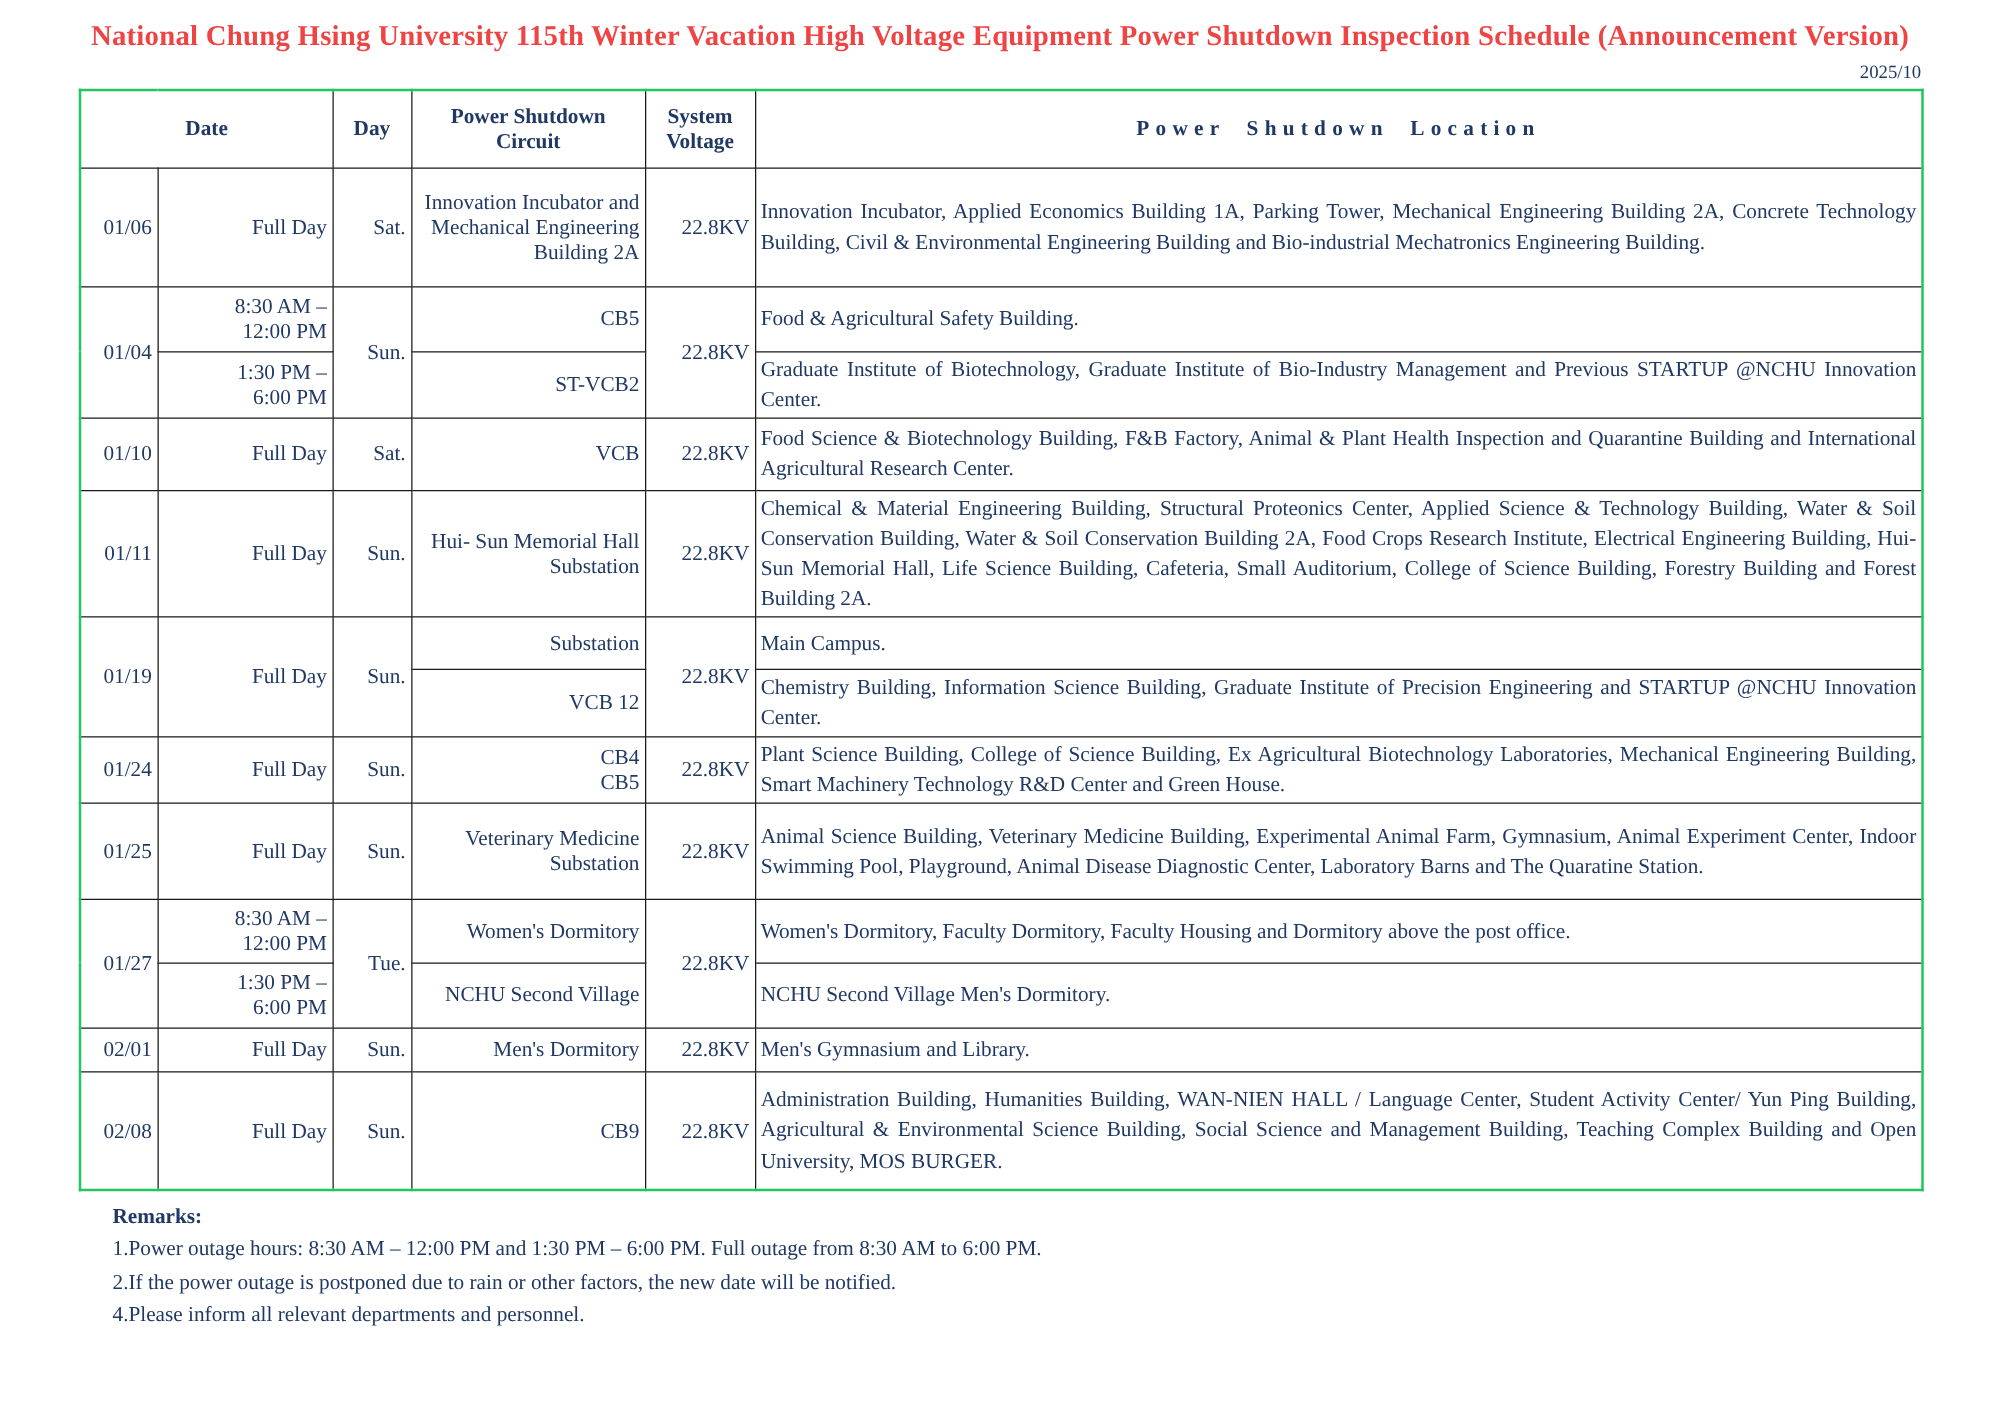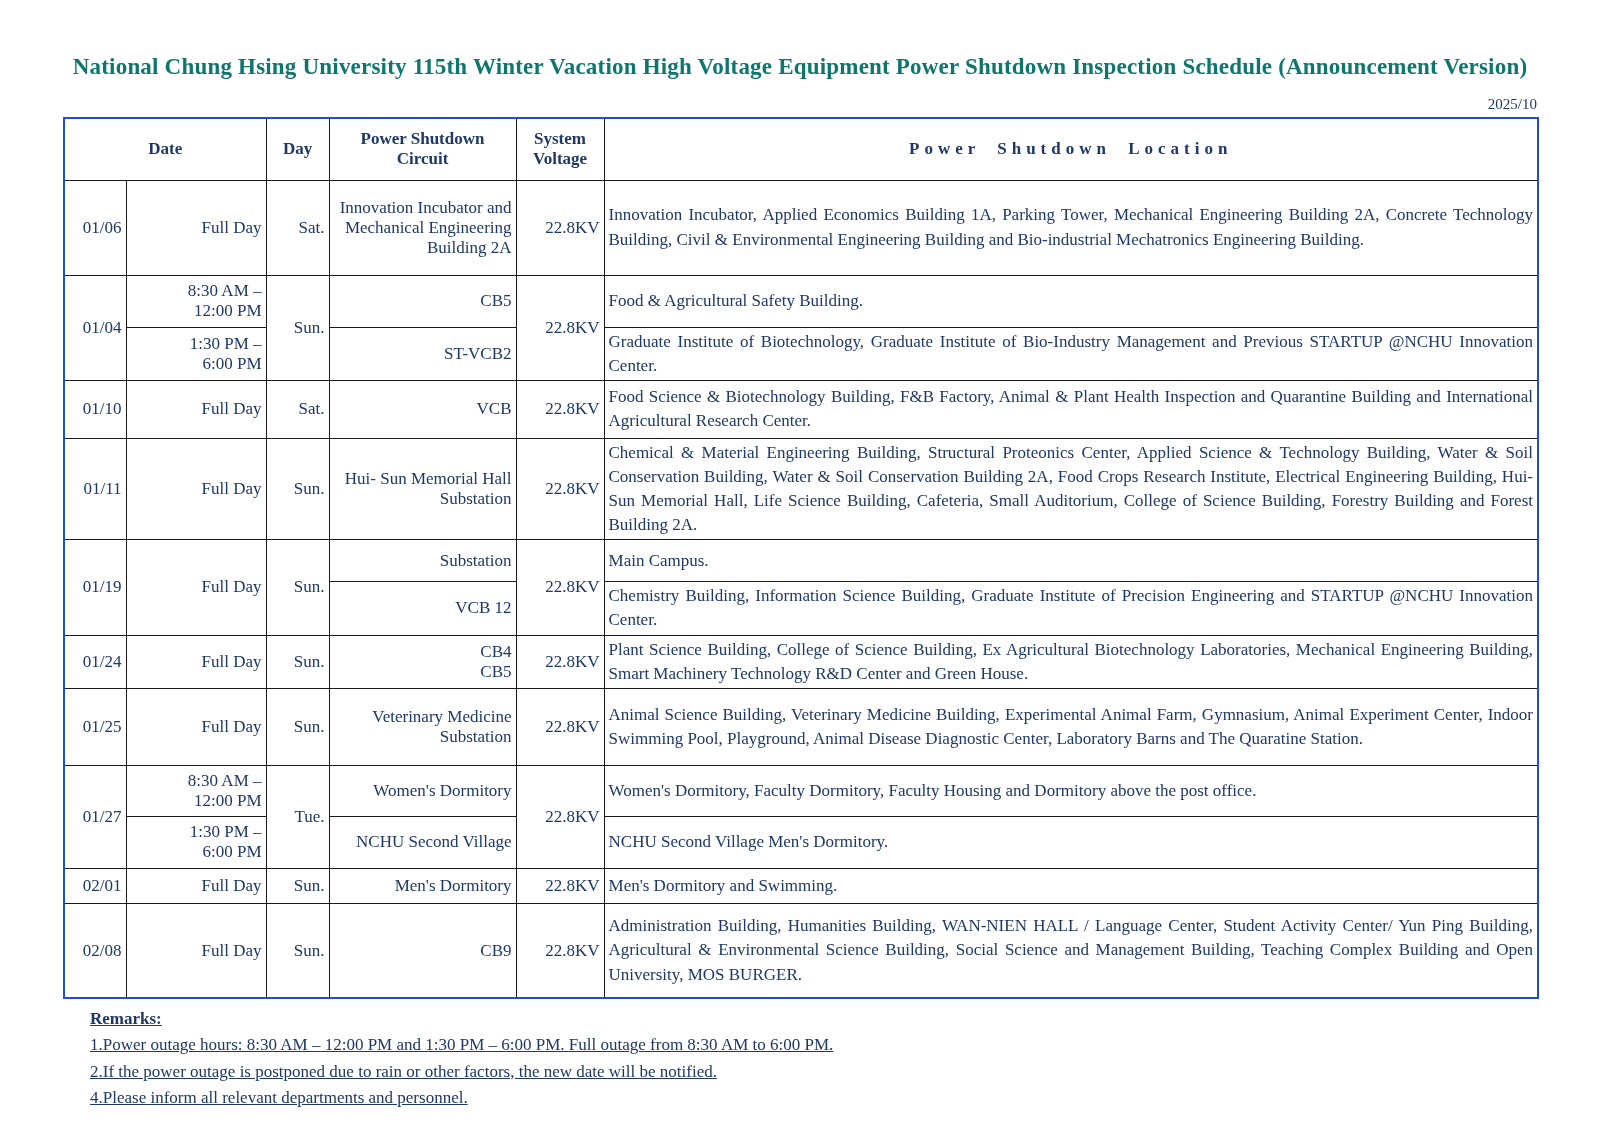--- a/index.html
+++ b/index.html
@@ -7,26 +7,26 @@
   .page {
     width: 1600px;
     height: 1132px;
     background: #ffffff;
     font-family: "Liberation Serif", serif;
     color: #1f3864;
     position: relative;
     overflow: hidden;
   }
   .doc-title {
-    margin: 16px;
-    padding-top: 38px;
+    margin: 0;
+    padding-top: 16px;
     text-align: center;
     font-size: 23px;
     font-weight: bold;
-    color: #0f766e;
+    color: #ef4444;
     letter-spacing: 0.2px;
   }
   .date-note {
     width: 1537px;
     text-align: right;
     font-size: 15px;
     margin-top: 8px;
     margin-bottom: 4px;
   }
   table.schedule {
@@ -35,21 +35,21 @@
     margin-left: 63px;
     width: 1474px;
     font-size: 17px;
   }
   table.schedule td, table.schedule th {
     border: 1.5px solid #1a1a1a;
     padding: 2px 4px;
     vertical-align: middle;
     color: #1f3864;
   }
-  table.schedule { border: 2px solid #1d4ed8; }
+  table.schedule { border: 2px solid #22c55e; }
   th.hdr { font-weight: bold; text-align: center; font-size: 17px; }
   th.hdr-location { letter-spacing: 5px; word-spacing: 8px; }
   td.c { text-align: right; }
   td.pre { white-space: pre-line; text-align: right; }
   td.loc {
     text-align: justify;
     padding: 2px 7px;
     line-height: 1.42;
   }
   tr.h-header  { height: 62px; }
@@ -64,21 +64,20 @@
   tr.h-r7  { height: 77px; }
   tr.h-r8a { height: 51px; }
   tr.h-r8b { height: 52px; }
   tr.h-r9  { height: 35px; }
   tr.h-r10 { height: 95px; }
   .remarks {
     margin-left: 90px;
     margin-top: 8px;
     font-size: 17px;
     line-height: 1.42;
-    text-decoration: underline;
   }
   .remarks-title { font-weight: bold; }
   .remark-item { margin-top: 2px; }
 </style>
 </head>
 <body>
 
 <div class="page">
 
   <h1 class="doc-title">National Chung Hsing University 115th Winter Vacation High Voltage Equipment Power Shutdown Inspection Schedule (Announcement Version)</h1>
@@ -195,21 +194,21 @@
       <td class="c">NCHU Second Village</td>
       <td class="loc">NCHU Second Village Men's Dormitory.</td>
     </tr>
 
     <tr class="h-r9">
       <td class="c">02/01</td>
       <td class="c">Full Day</td>
       <td class="c">Sun.</td>
       <td class="c">Men's Dormitory</td>
       <td class="c">22.8KV</td>
-      <td class="loc">Men's Dormitory and Swimming.</td>
+      <td class="loc">Men's Gymnasium and Library.</td>
     </tr>
 
     <tr class="h-r10">
       <td class="c">02/08</td>
       <td class="c">Full Day</td>
       <td class="c">Sun.</td>
       <td class="c">CB9</td>
       <td class="c">22.8KV</td>
       <td class="loc">Administration Building, Humanities Building, WAN-NIEN HALL / Language Center, Student Activity Center/ Yun Ping Building, Agricultural &amp; Environmental Science Building, Social Science and Management Building, Teaching Complex Building and Open University, MOS BURGER.</td>
     </tr>

